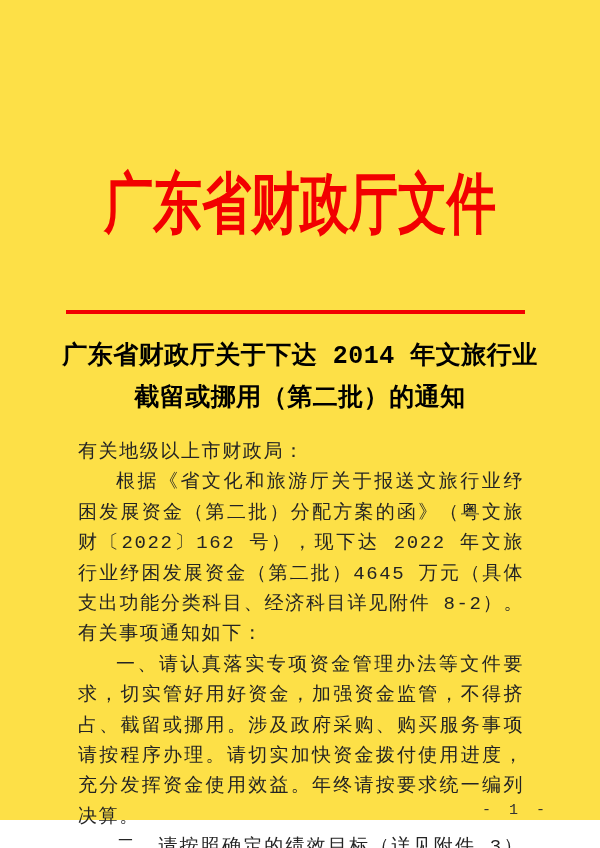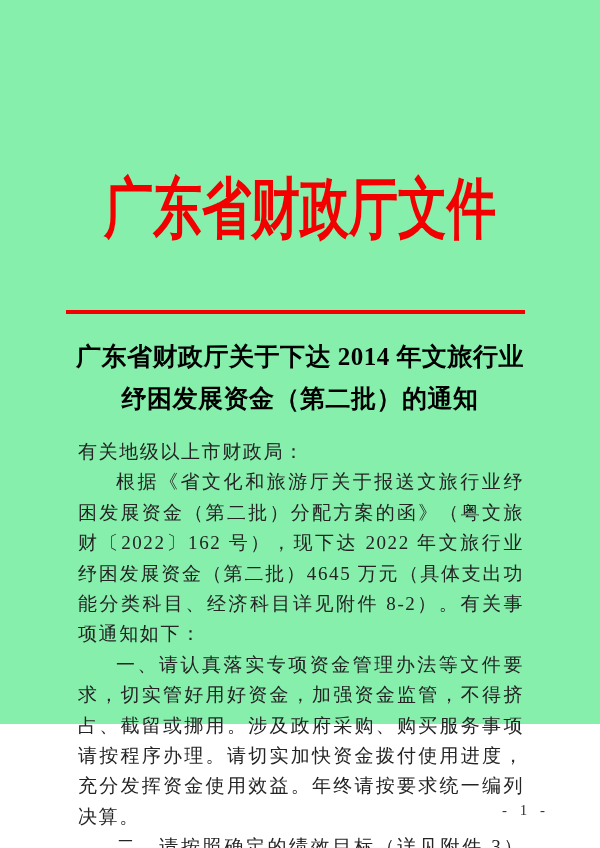--- a/index.html
+++ b/index.html
@@ -8,22 +8,23 @@
     height: 848px;
     background: #ffffff;
     position: relative;
     font-family: "Liberation Serif", "DejaVu Serif", serif;
     overflow: hidden;
   }
   .page {
     position: absolute;
     top: 0; left: 0;
     width: 600px;
-    height: 724px;
-    background: #86efac;
+    height: 820px;
+    background: #fde047;
+    font-family: Liberation Mono, monospace;
   }
   .doc-header {
     position: absolute;
     top: 176px;
     left: 0;
     width: 600px;
     text-align: center;
     font-size: 49px;
     font-weight: bold;
     line-height: 1;
@@ -87,21 +88,21 @@
 <body>
 
 <div class="page">
 
   <div class="doc-header" style="color: rgb(242, 0, 0);">广东省财政厅文件</div>
 
   <div class="red-line" style="background: rgb(242, 0, 0);"></div>
 
   <div class="doc-title">
     <div>广东省财政厅关于下达 2014 年文旅行业</div>
-    <div>纾困发展资金（第二批）的通知</div>
+    <div>截留或挪用（第二批）的通知</div>
   </div>
 
   <div class="doc-body">
     <p class="salutation">有关地级以上市财政局：</p>
     <p>根据《省文化和旅游厅关于报送文旅行业纾困发展资金（第二批）分配方案的函》（粤文旅财〔2022〕162 号），现下达 2022 年文旅行业纾困发展资金（第二批）4645 万元（具体支出功能分类科目、经济科目详见附件 8-2）。有关事项通知如下：</p>
     <p>一、请认真落实专项资金管理办法等文件要求，切实管好用好资金，加强资金监管，不得挤占、截留或挪用。涉及政府采购、购买服务事项请按程序办理。请切实加快资金拨付使用进度，充分发挥资金使用效益。年终请按要求统一编列决算。</p>
     <p>二、请按照确定的绩效目标（详见附件 3）加强绩效目标监</p>
   </div>
 
   <div class="page-number">- 1 -</div>

